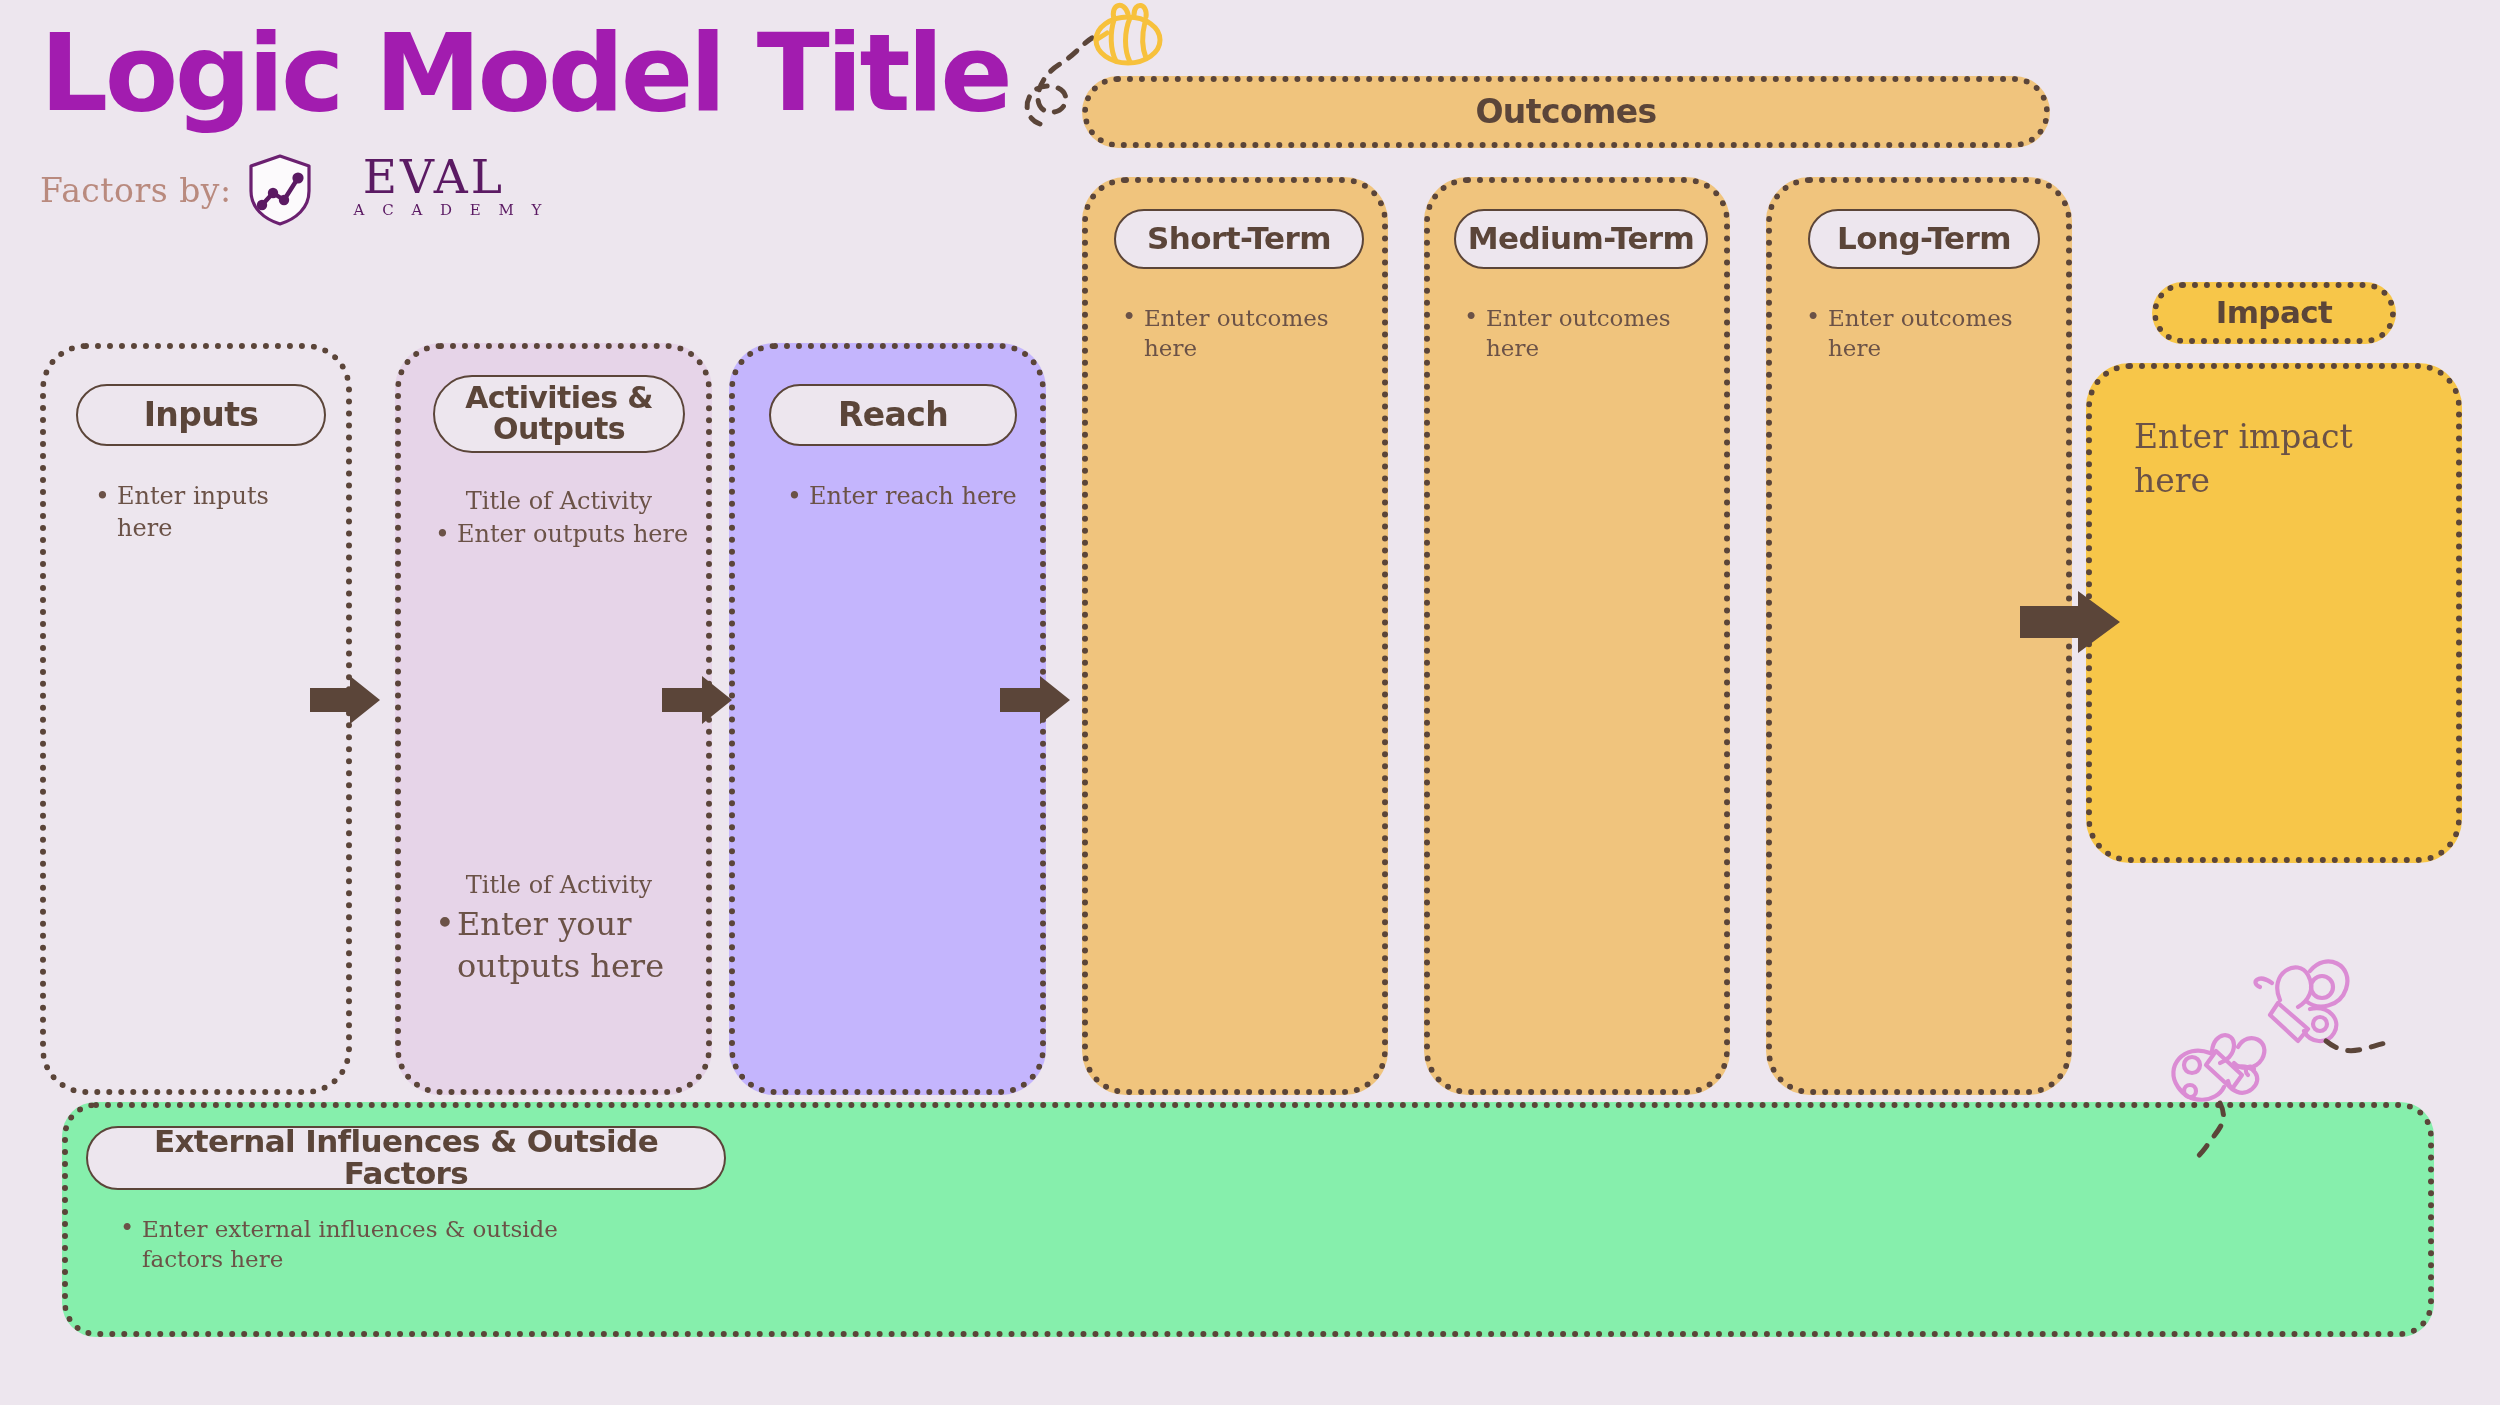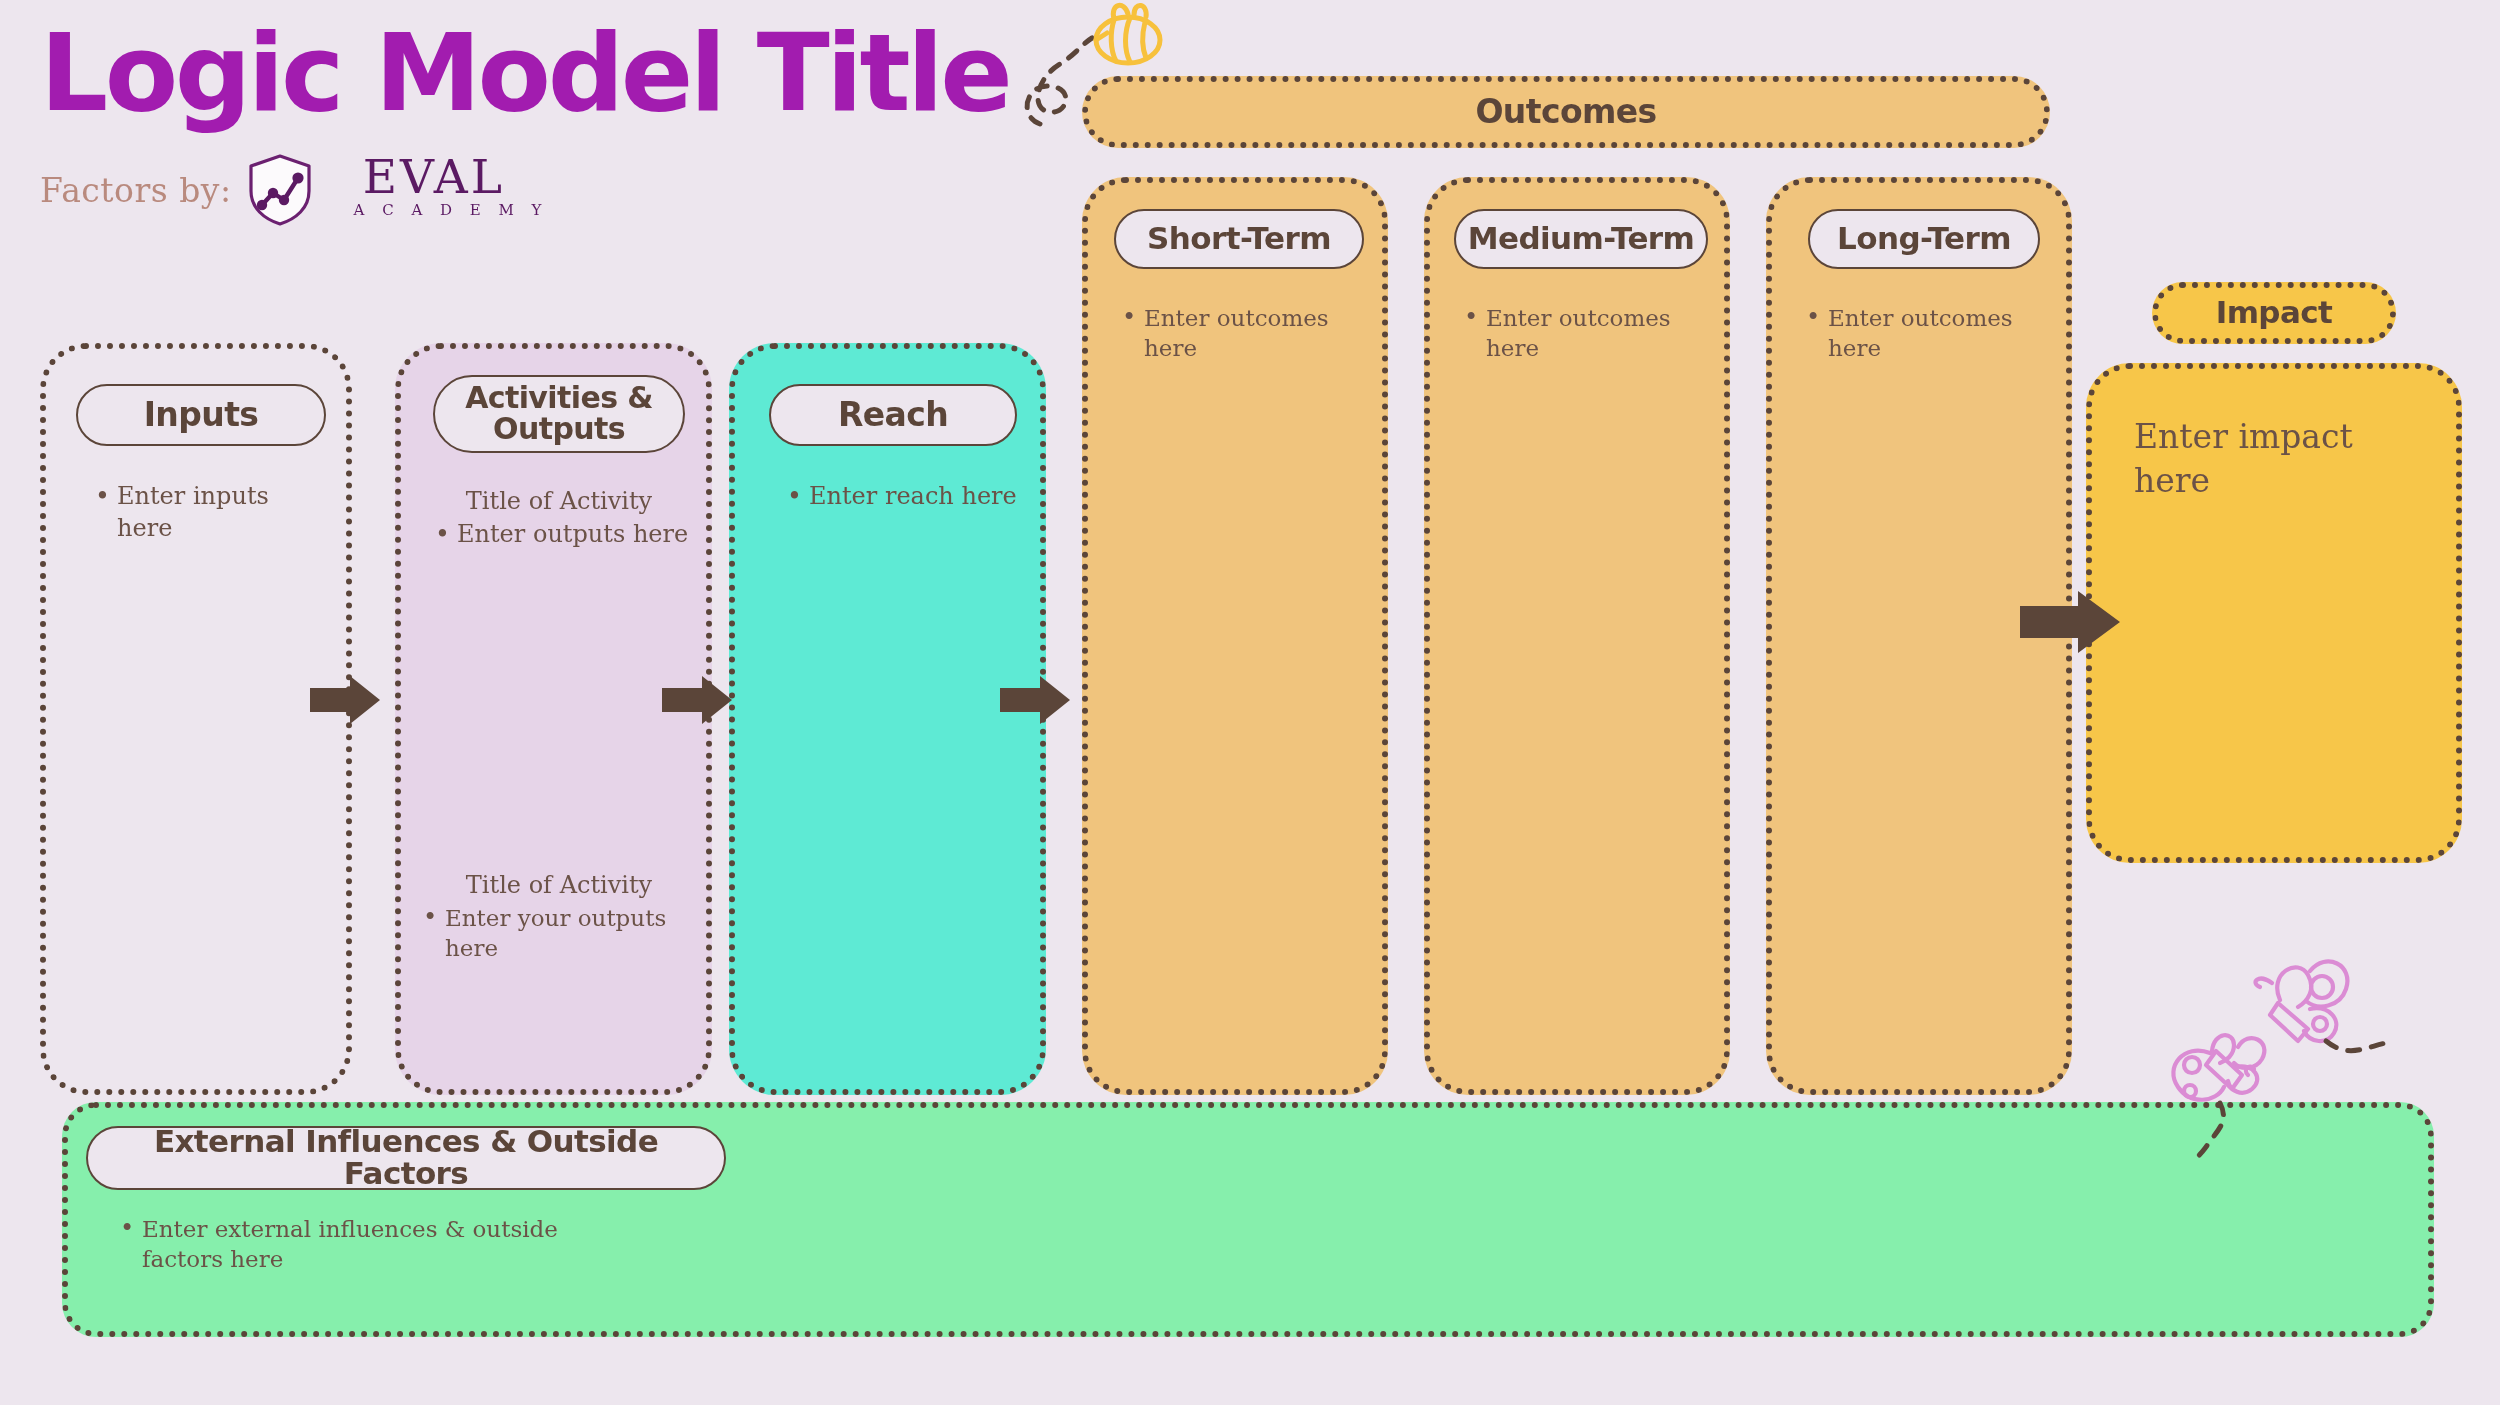--- a/index.html
+++ b/index.html
@@ -196,33 +196,33 @@
     width: 262px;
     font-size: 24px;
   }
   #act2-title {
     left: 18px;
     top: 522px;
     width: 280px;
     font-size: 24px;
   }
   #bullets-act2 {
-    left: 18px;
+    left: 30px;
     top: 554px;
     width: 258px;
-    font-size: 23px;
+    font-size: 32px;
   }
 
   
   #col-reach {
     left: 729px;
     top: 343px;
     width: 317px;
     height: 752px;
-    background: #5eead4;
+    background: #c4b5fd;
   }
   #pill-reach {
     left: 34px;
     top: 35px;
     width: 248px;
     height: 62px;
   }
   #pill-reach .pill-label { font-size: 33px; }
   #bullets-reach {
     left: 48px;

